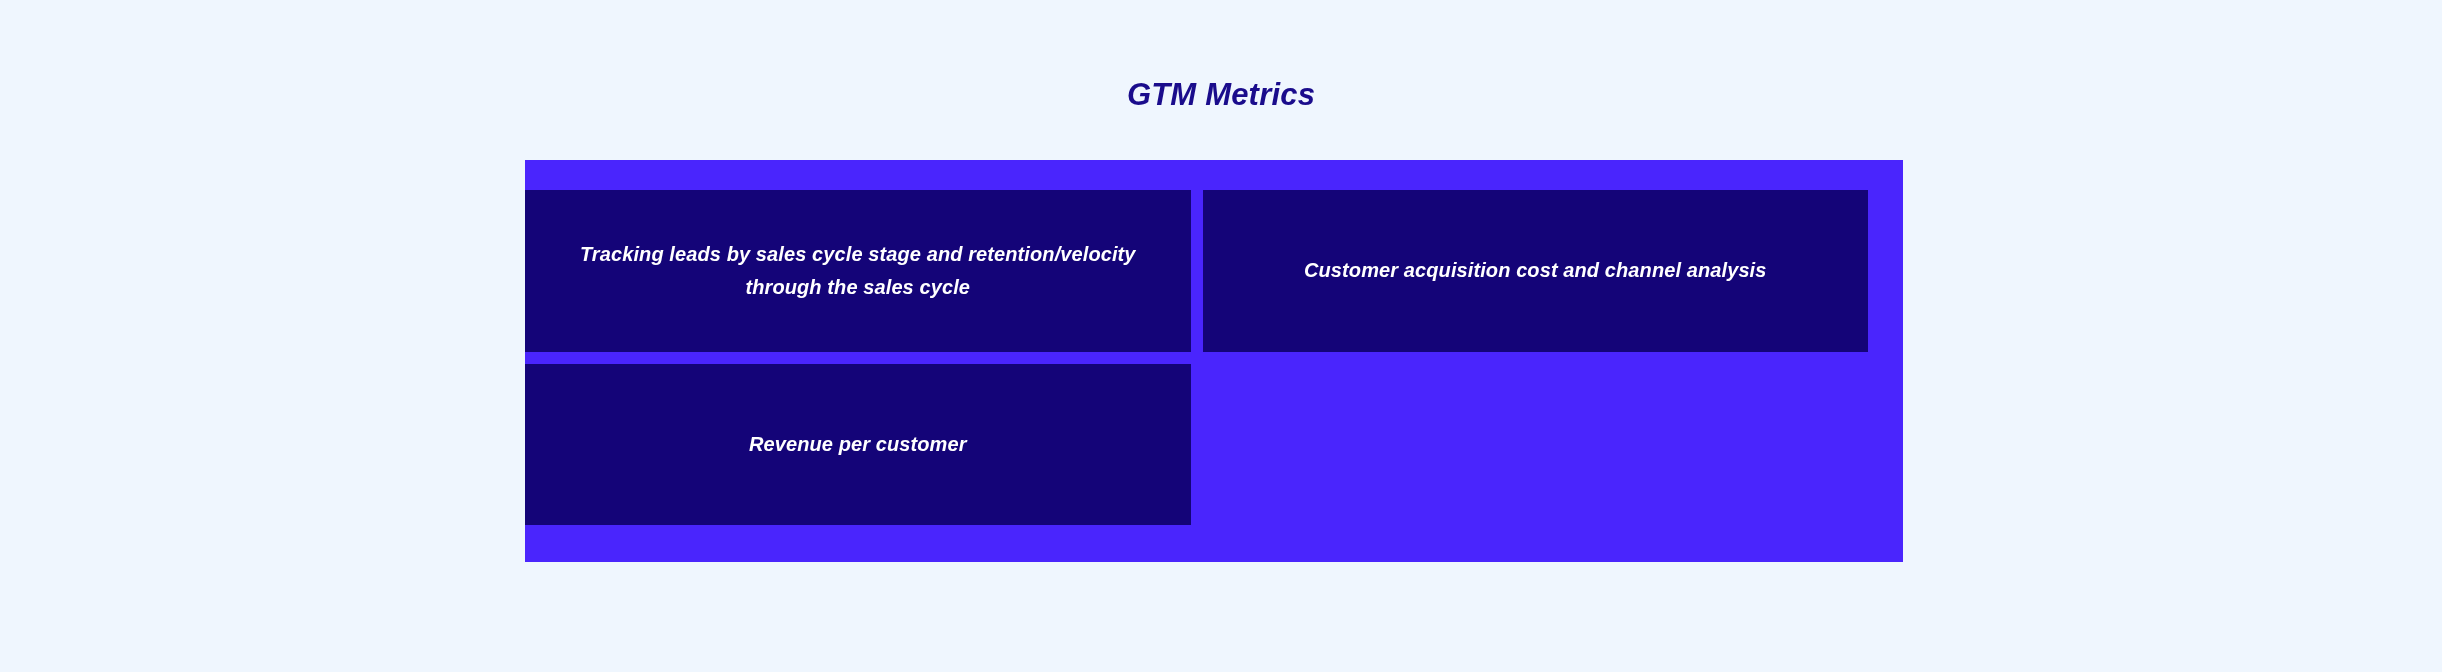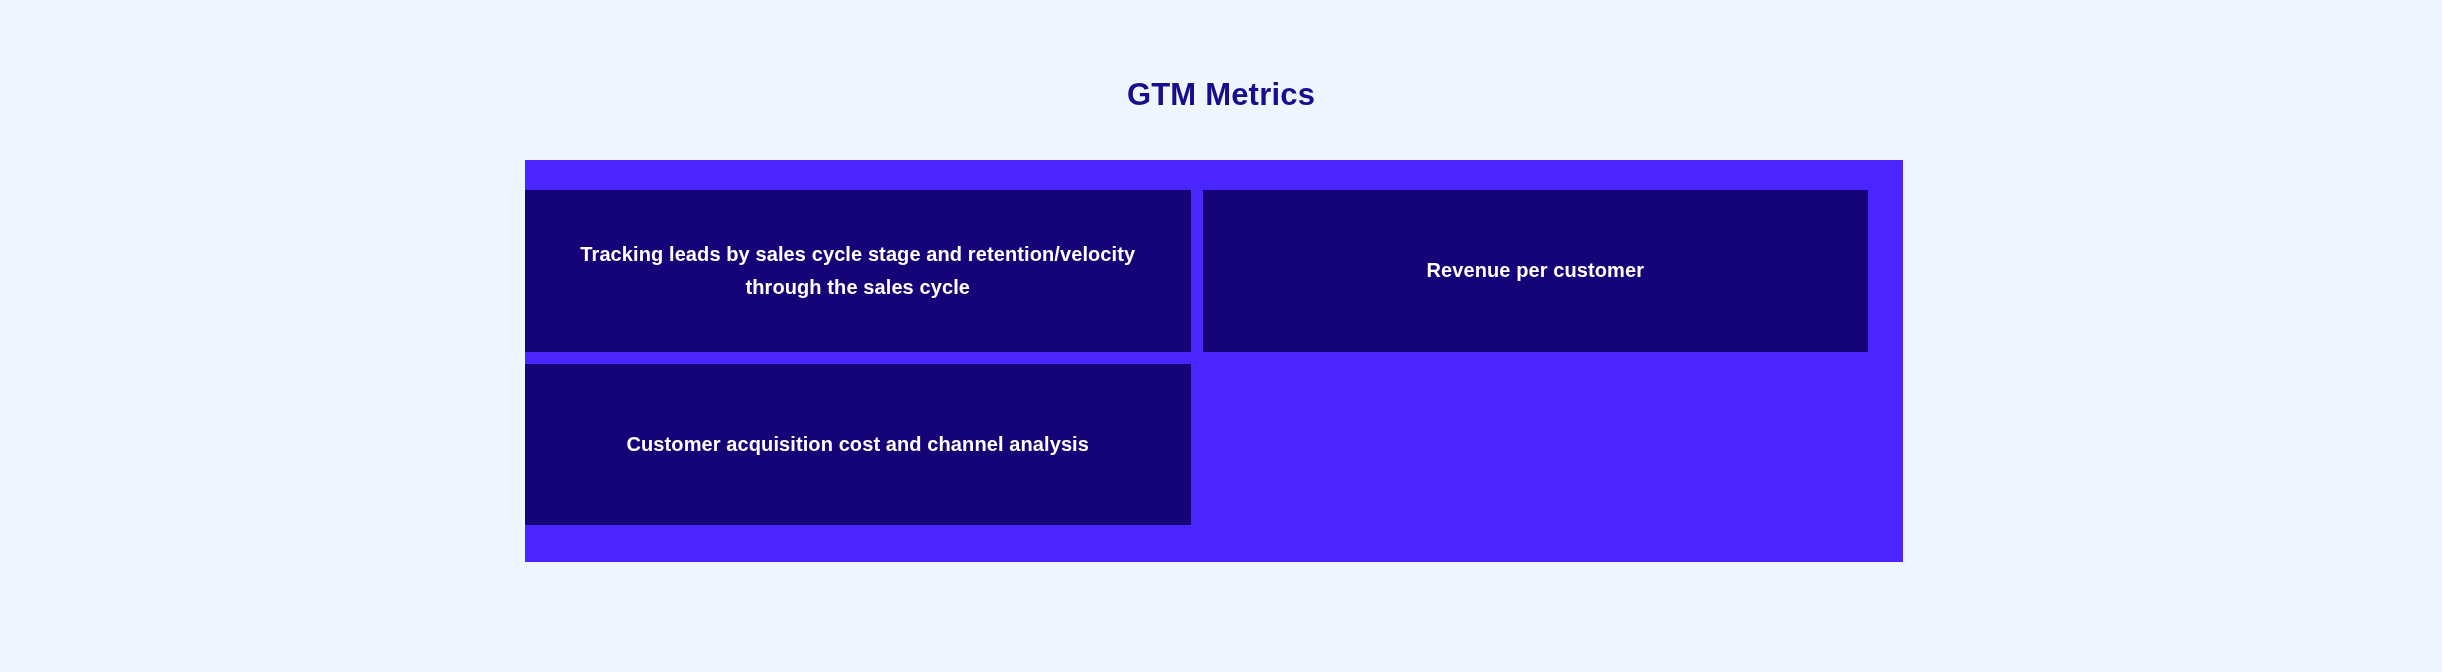--- a/index.html
+++ b/index.html
@@ -13,20 +13,21 @@
     background: #eff6fe;
     font-family: "Liberation Sans", sans-serif;
     overflow: hidden;
   }
 
   .page {
     position: relative;
     width: 2310px;
     height: 672px;
     box-sizing: border-box;
+    font-style: italic;
   }
 
   
   .chart-title {
     position: absolute;
     left: 0;
     top: 76px;
     width: 2442px;
     text-align: center;
     font-size: 31px;
@@ -110,23 +111,23 @@
   <div class="matrix">
 
 
     <div class="cards-grid">
 
       <div class="metric-card">
         <div class="metric-card-text">Tracking leads by sales cycle stage and retention/velocity through the sales cycle</div>
       </div>
 
       <div class="metric-card">
-        <div class="metric-card-text">Revenue per customer</div>
+        <div class="metric-card-text">Customer acquisition cost and channel analysis</div>
       </div>
 
       <div class="metric-card">
-        <div class="metric-card-text">Customer acquisition cost and channel analysis</div>
+        <div class="metric-card-text">Revenue per customer</div>
       </div>
 
 
     </div>
   </div>
 </div>
 
 </body></html>

